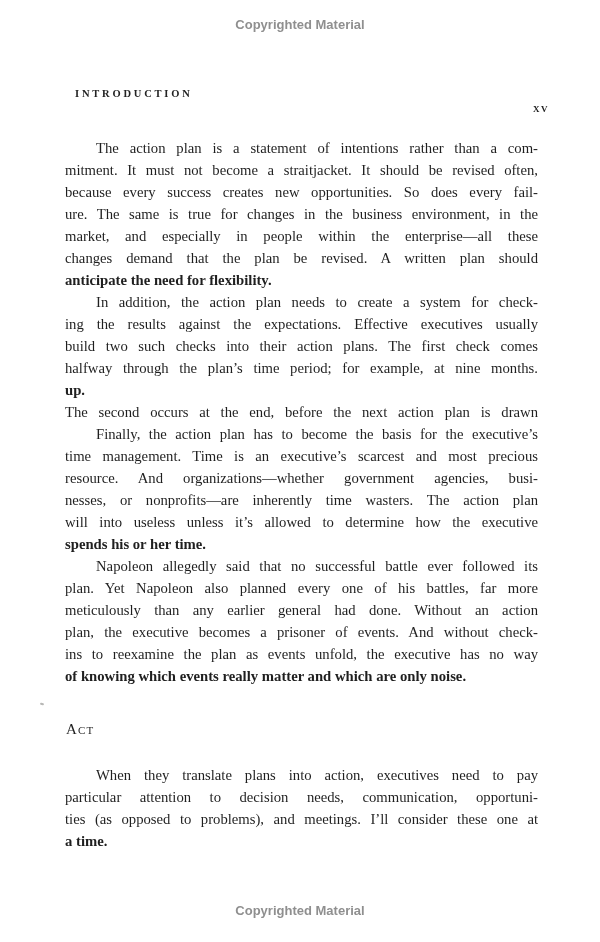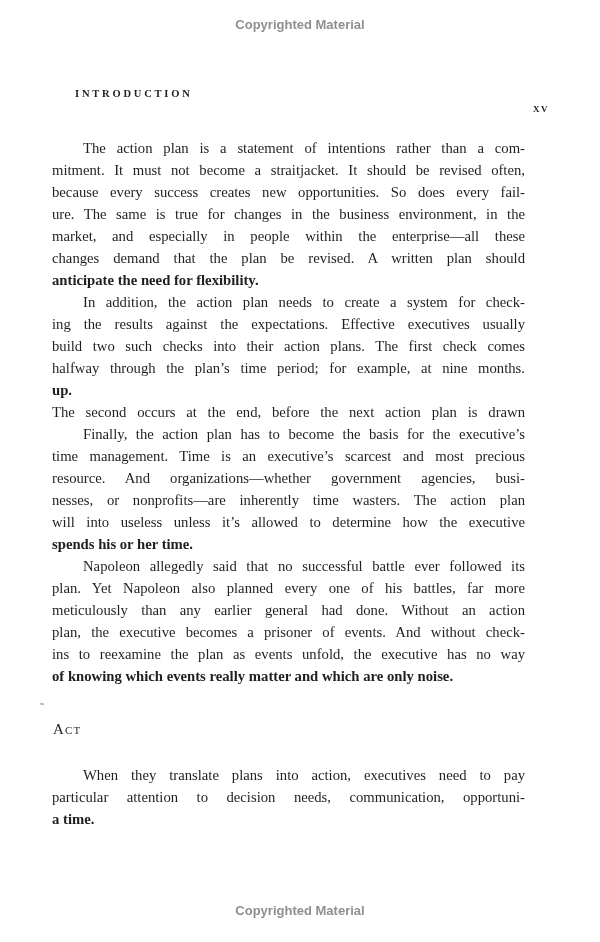--- a/index.html
+++ b/index.html
@@ -51,21 +51,21 @@
     font-variant: small-caps;
     font-weight: 700;
     letter-spacing: 1.5px;
     color: #232323;
     margin-top: 12px;
   }
 
   .body-content {
     position: absolute;
     top: 137px;
-    left: 52px;
+    left: 65px;
     width: 473px;
     font-size: 14.7px;
     line-height: 22px;
   }
   .paragraph { margin: 0; }
   .line {
     text-align: justify;
     text-align-last: justify;
     white-space: normal;
   }
@@ -135,20 +135,21 @@
         <div class="line">plan. Yet Napoleon also planned every one of his battles, far more</div>
         <div class="line">meticulously than any earlier general had done. Without an action</div>
         <div class="line">plan, the executive becomes a prisoner of events. And without check-</div>
         <div class="line">ins to reexamine the plan as events unfold, the executive has no way</div>
         <div class="line last">of knowing which events really matter and which are only noise.</div>
       </div>
       <div class="section-heading">Act</div>
       <div class="paragraph">
         <div class="line first">When they translate plans into action, executives need to pay</div>
         <div class="line">particular attention to decision needs, communication, opportuni-</div>
+        <div class="line">ties (as opposed to problems), and meetings. I’ll consider these one at</div>
         <div class="line last">a time.</div>
       </div>
     </div>
 
   <div class="margin-speck"></div>
 
   <div class="copyright-notice copyright-bottom">Copyrighted Material</div>
 
 </div>
 

